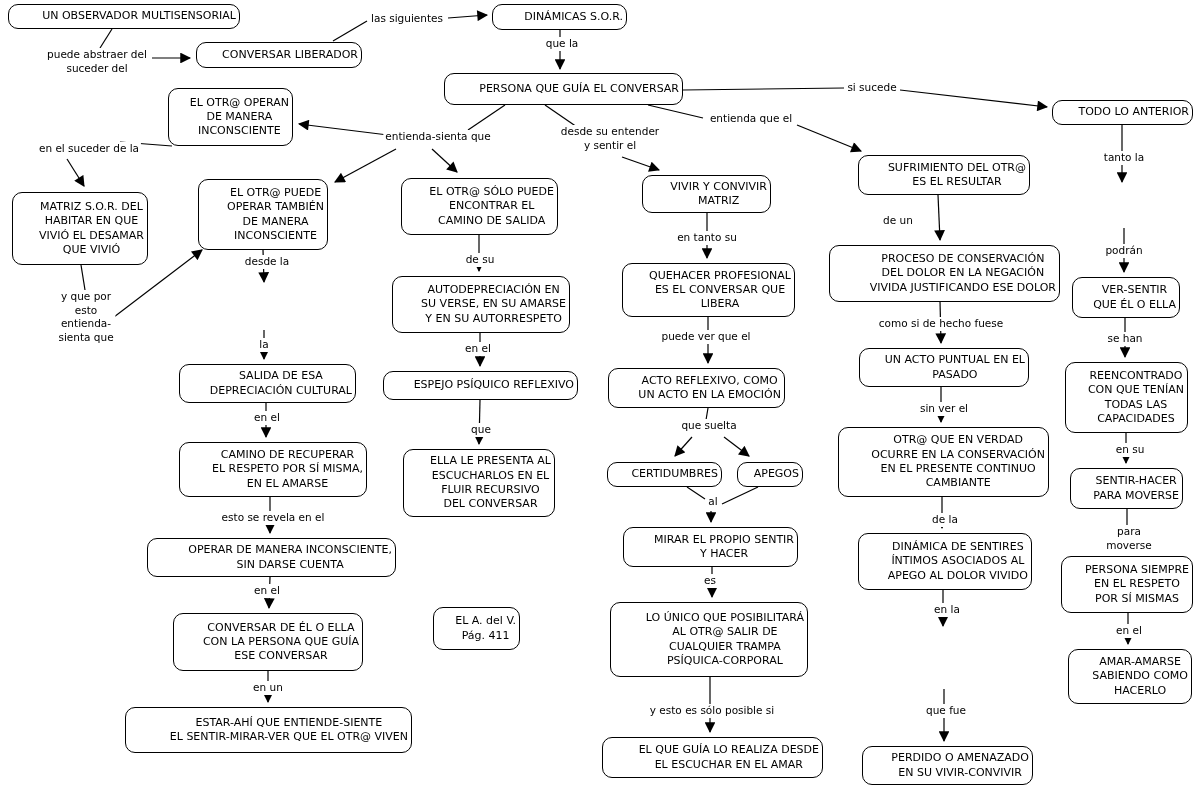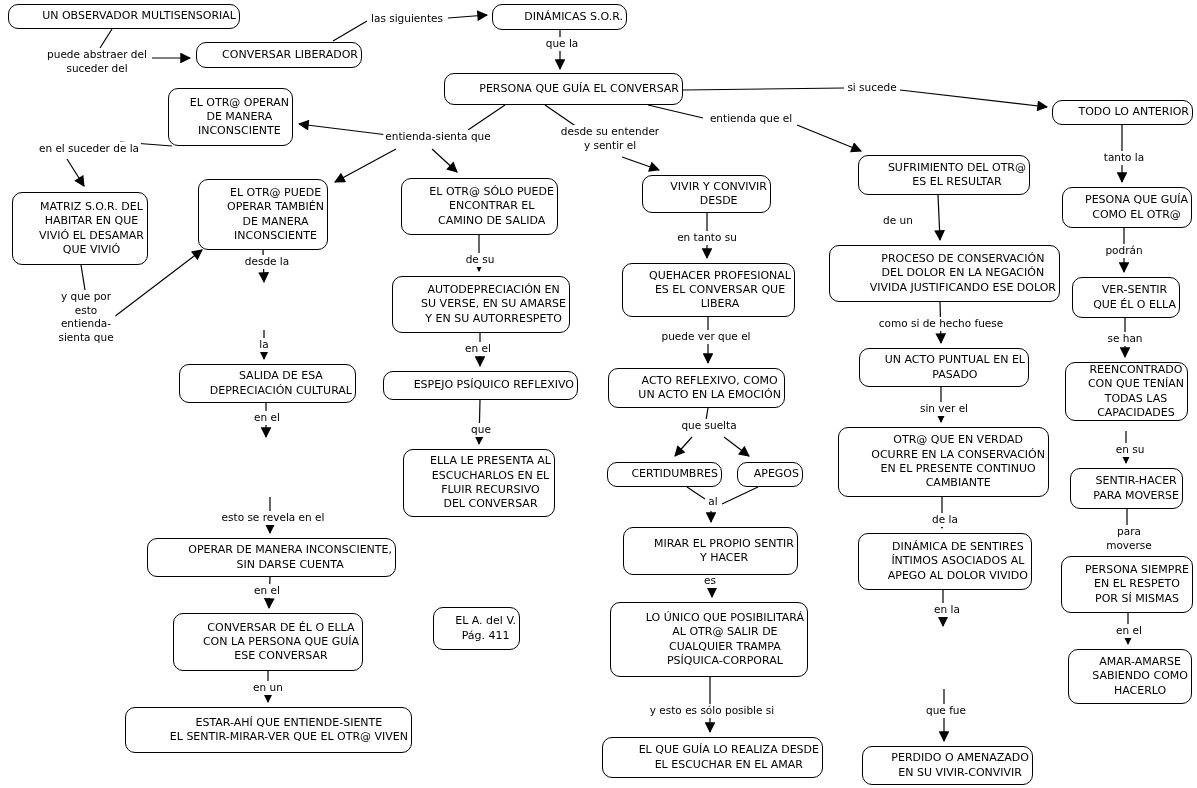--- a/index.html
+++ b/index.html
@@ -154,49 +154,50 @@
 DE MANERA
 INCONSCIENTE</span>
     </div>
   <div class="node" style="left:401px;top:178px;width:157px;height:57px">
       <span class="nt">EL OTR@ SÓLO PUEDE
 ENCONTRAR EL
 CAMINO DE SALIDA</span>
     </div>
   <div class="node" style="left:642px;top:175px;width:129px;height:38px">
       <span class="nt">VIVIR Y CONVIVIR
-DESDE</span>
+MATRIZ</span>
     </div>
   <div class="node" style="left:858px;top:155px;width:172px;height:40px">
       <span class="nt">SUFRIMIENTO DEL OTR@
 ES EL RESULTAR</span>
     </div>
   <div class="node" style="left:1052px;top:100px;width:141px;height:25px">
       <span class="nt">TODO LO ANTERIOR</span>
-    </div>
-  <div class="node" style="left:1062px;top:187px;width:130px;height:41px">
-      <span class="nt">PESONA QUE GUÍA
-COMO EL OTR@</span>
     </div>
   <div class="node" style="left:179px;top:364px;width:177px;height:39px">
       <span class="nt">SALIDA DE ESA
 DEPRECIACIÓN CULTURAL</span>
     </div>
   <div class="node" style="left:392px;top:276px;width:178px;height:57px">
       <span class="nt">AUTODEPRECIACIÓN EN
 SU VERSE, EN SU AMARSE
 Y EN SU AUTORRESPETO</span>
     </div>
   <div class="node" style="left:383px;top:371px;width:195px;height:29px">
       <span class="nt">ESPEJO PSÍQUICO REFLEXIVO</span>
     </div>
   <div class="node" style="left:622px;top:263px;width:173px;height:54px">
       <span class="nt">QUEHACER PROFESIONAL
 ES EL CONVERSAR QUE
 LIBERA</span>
+    </div>
+  <div class="node" style="left:179px;top:442px;width:188px;height:55px">
+      <span class="nt">CAMINO DE RECUPERAR
+EL RESPETO POR SÍ MISMA,
+EN EL AMARSE</span>
     </div>
   <div class="node" style="left:608px;top:368px;width:177px;height:40px">
       <span class="nt">ACTO REFLEXIVO, COMO
 UN ACTO EN LA EMOCIÓN</span>
     </div>
   <div class="node" style="left:403px;top:449px;width:152px;height:68px">
       <span class="nt">ELLA LE PRESENTA AL
 ESCUCHARLOS EN EL
 FLUIR RECURSIVO
 DEL CONVERSAR</span>
@@ -204,21 +205,21 @@
   <div class="node" style="left:607px;top:462px;width:115px;height:25px">
       <span class="nt">CERTIDUMBRES</span>
     </div>
   <div class="node" style="left:737px;top:462px;width:66px;height:25px">
       <span class="nt">APEGOS</span>
     </div>
   <div class="node" style="left:147px;top:538px;width:249px;height:39px">
       <span class="nt">OPERAR DE MANERA INCONSCIENTE,
 SIN DARSE CUENTA</span>
     </div>
-  <div class="node" style="left:623px;top:527px;width:175px;height:48px">
+  <div class="node" style="left:623px;top:527px;width:175px;height:40px">
       <span class="nt">MIRAR EL PROPIO SENTIR
 Y HACER</span>
     </div>
   <div class="node" style="left:859px;top:348px;width:170px;height:39px">
       <span class="nt">UN ACTO PUNTUAL EN EL
 PASADO</span>
     </div>
   <div class="node" style="left:838px;top:427px;width:211px;height:70px">
       <span class="nt">OTR@ QUE EN VERDAD
 OCURRE EN LA CONSERVACIÓN
@@ -227,21 +228,21 @@
     </div>
   <div class="node" style="left:829px;top:245px;width:231px;height:57px">
       <span class="nt">PROCESO DE CONSERVACIÓN
 DEL DOLOR EN LA NEGACIÓN
 VIVIDA JUSTIFICANDO ESE DOLOR</span>
     </div>
   <div class="node" style="left:1072px;top:277px;width:108px;height:41px">
       <span class="nt">VER-SENTIR
 QUE ÉL O ELLA</span>
     </div>
-  <div class="node" style="left:1065px;top:362px;width:123px;height:59px">
+  <div class="node" style="left:1065px;top:362px;width:123px;height:71px">
       <span class="nt">REENCONTRADO
 CON QUE TENÍAN
 TODAS LAS
 CAPACIDADES</span>
     </div>
   <div class="node" style="left:1070px;top:468px;width:113px;height:41px">
       <span class="nt">SENTIR-HACER
 PARA MOVERSE</span>
     </div>
   <div class="node" style="left:858px;top:533px;width:174px;height:57px">

